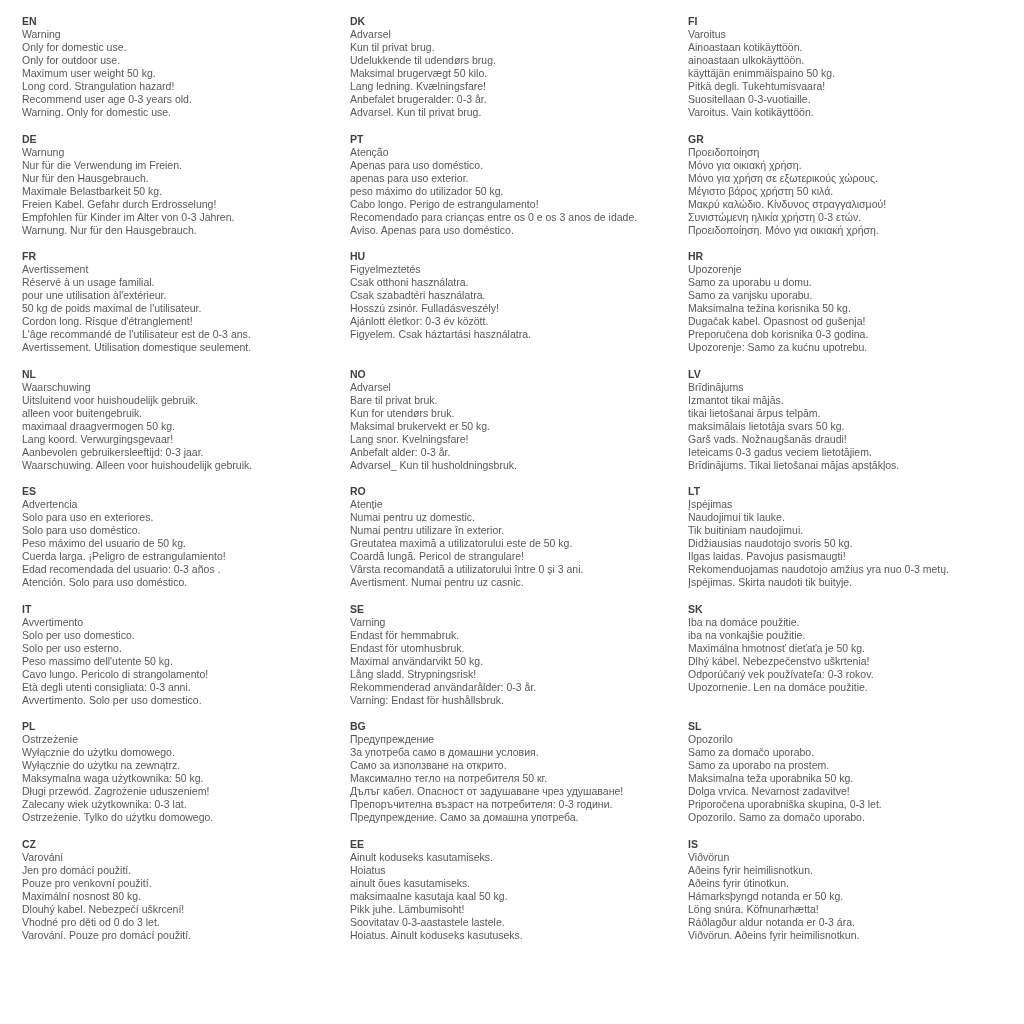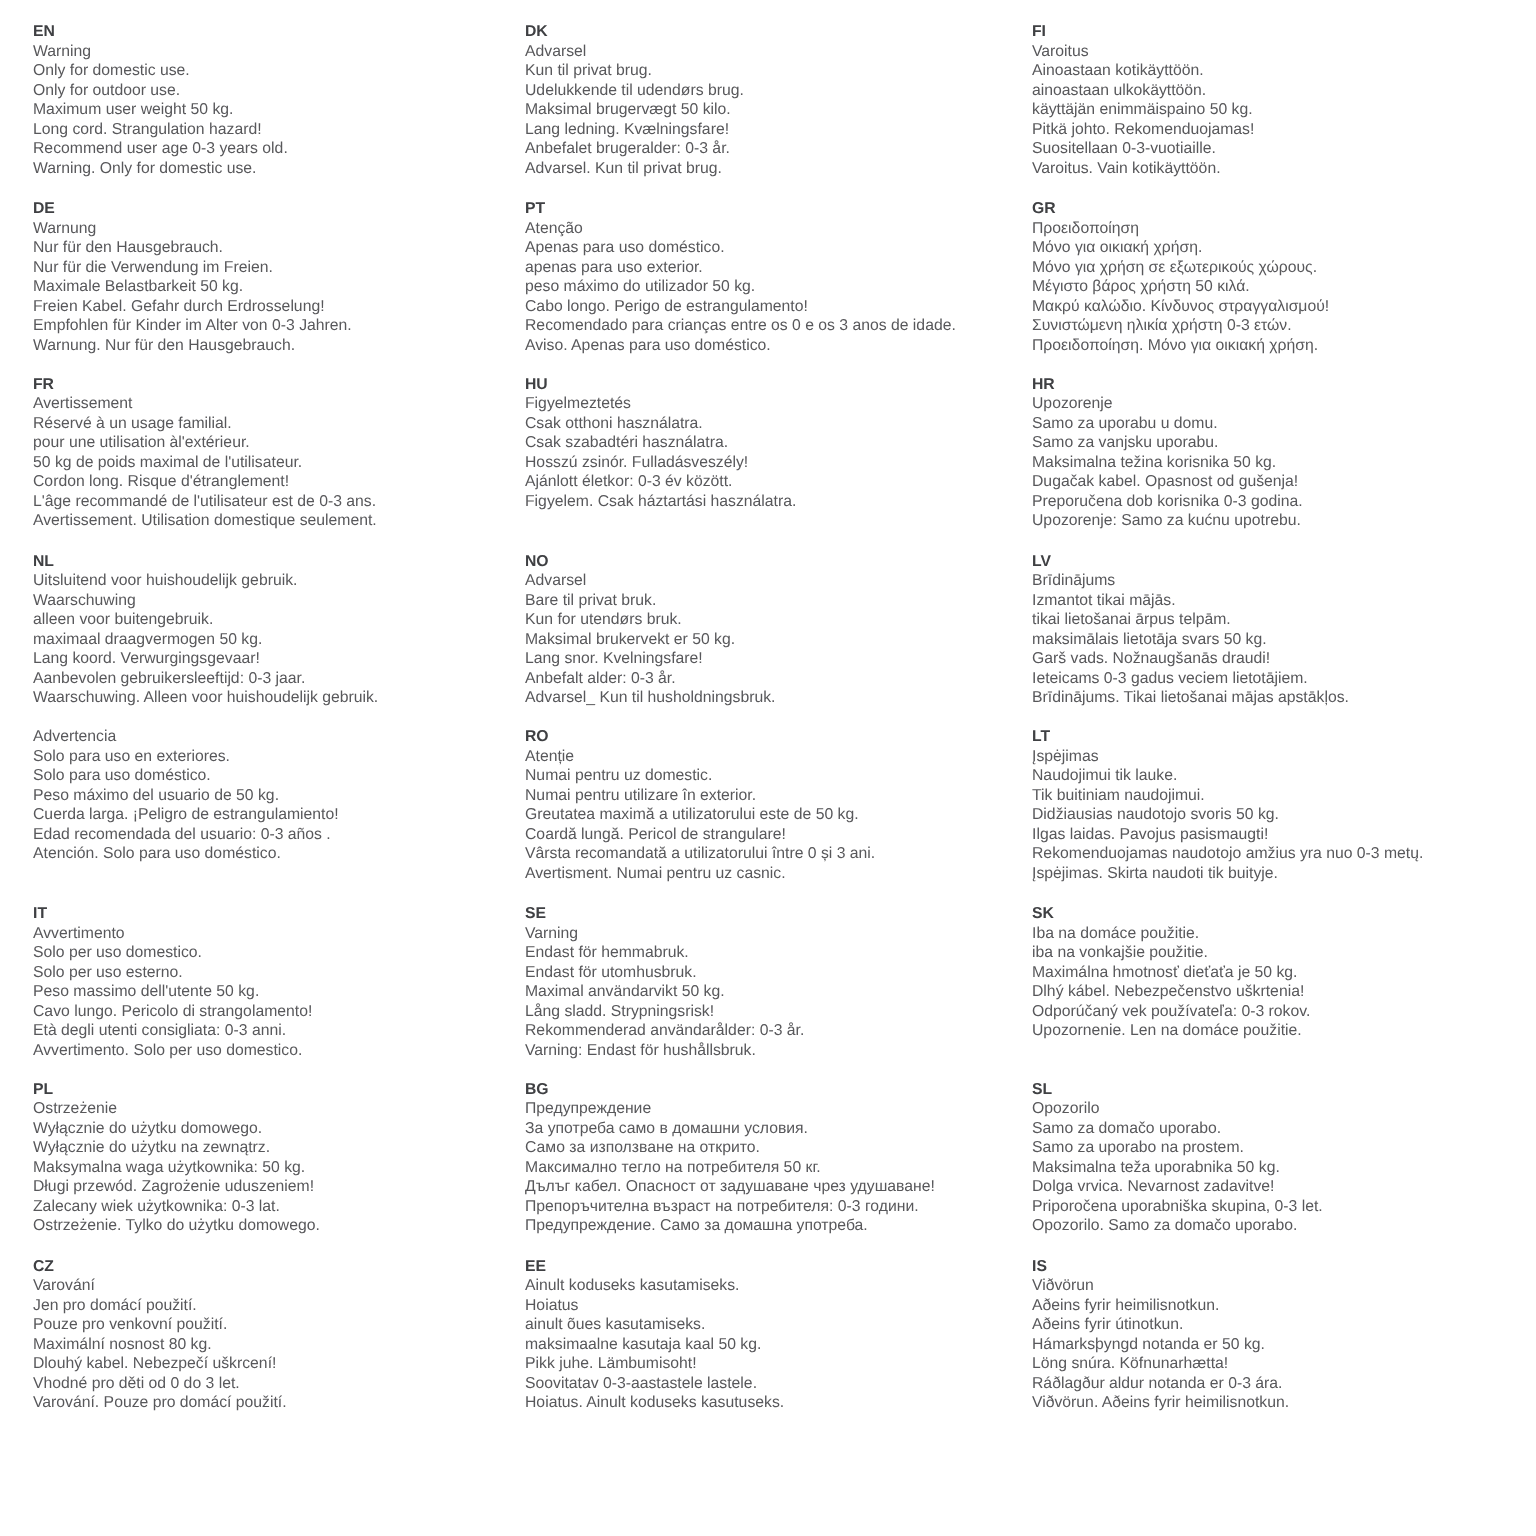--- a/index.html
+++ b/index.html
@@ -68,30 +68,30 @@
         <p class="line">Anbefalet brugeralder: 0-3 år.</p>
         <p class="line">Advarsel. Kun til privat brug.</p>
       </section>
 
   <section class="block">
     <h2 class="code">FI</h2>
   <p class="line">Varoitus</p>
         <p class="line">Ainoastaan kotikäyttöön.</p>
         <p class="line">ainoastaan ulkokäyttöön.</p>
         <p class="line">käyttäjän enimmäispaino 50 kg.</p>
-        <p class="line">Pitkä johto. Rekomenduojamas!</p>
+        <p class="line">Pitkä degli. Tukehtumisvaara!</p>
         <p class="line">Suositellaan 0-3-vuotiaille.</p>
         <p class="line">Varoitus. Vain kotikäyttöön.</p>
       </section>
 
   <section class="block">
     <h2 class="code">DE</h2>
   <p class="line">Warnung</p>
+        <p class="line">Nur für die Verwendung im Freien.</p>
         <p class="line">Nur für den Hausgebrauch.</p>
-        <p class="line">Nur für die Verwendung im Freien.</p>
         <p class="line">Maximale Belastbarkeit 50 kg.</p>
         <p class="line">Freien Kabel. Gefahr durch Erdrosselung!</p>
         <p class="line">Empfohlen für Kinder im Alter von 0-3 Jahren.</p>
         <p class="line">Warnung. Nur für den Hausgebrauch.</p>
       </section>
 
   <section class="block">
     <h2 class="code">PT</h2>
   <p class="line">Atenção</p>
         <p class="line">Apenas para uso doméstico.</p>
@@ -140,22 +140,22 @@
         <p class="line">Samo za uporabu u domu.</p>
         <p class="line">Samo za vanjsku uporabu.</p>
         <p class="line">Maksimalna težina korisnika 50 kg.</p>
         <p class="line">Dugačak kabel. Opasnost od gušenja!</p>
         <p class="line">Preporučena dob korisnika 0-3 godina.</p>
         <p class="line">Upozorenje: Samo za kućnu upotrebu.</p>
       </section>
 
   <section class="block">
     <h2 class="code">NL</h2>
-  <p class="line">Uitsluitend voor huishoudelijk gebruik.</p>
-        <p class="line">Waarschuwing</p>
+  <p class="line">Waarschuwing</p>
+        <p class="line">Uitsluitend voor huishoudelijk gebruik.</p>
         <p class="line">alleen voor buitengebruik.</p>
         <p class="line">maximaal draagvermogen 50 kg.</p>
         <p class="line">Lang koord. Verwurgingsgevaar!</p>
         <p class="line">Aanbevolen gebruikersleeftijd: 0-3 jaar.</p>
         <p class="line">Waarschuwing. Alleen voor huishoudelijk gebruik.</p>
       </section>
 
   <section class="block">
     <h2 class="code">NO</h2>
   <p class="line">Advarsel</p>
@@ -172,20 +172,21 @@
   <p class="line">Brīdinājums</p>
         <p class="line">Izmantot tikai mājās.</p>
         <p class="line">tikai lietošanai ārpus telpām.</p>
         <p class="line">maksimālais lietotāja svars 50 kg.</p>
         <p class="line">Garš vads. Nožnaugšanās draudi!</p>
         <p class="line">Ieteicams 0-3 gadus veciem lietotājiem.</p>
         <p class="line">Brīdinājums. Tikai lietošanai mājas apstākļos.</p>
       </section>
 
   <section class="block">
+    <h2 class="code">ES</h2>
   <p class="line">Advertencia</p>
         <p class="line">Solo para uso en exteriores.</p>
         <p class="line">Solo para uso doméstico.</p>
         <p class="line">Peso máximo del usuario de 50 kg.</p>
         <p class="line">Cuerda larga. ¡Peligro de estrangulamiento!</p>
         <p class="line">Edad recomendada del usuario: 0-3 años .</p>
         <p class="line">Atención. Solo para uso doméstico.</p>
       </section>
 
   <section class="block">

